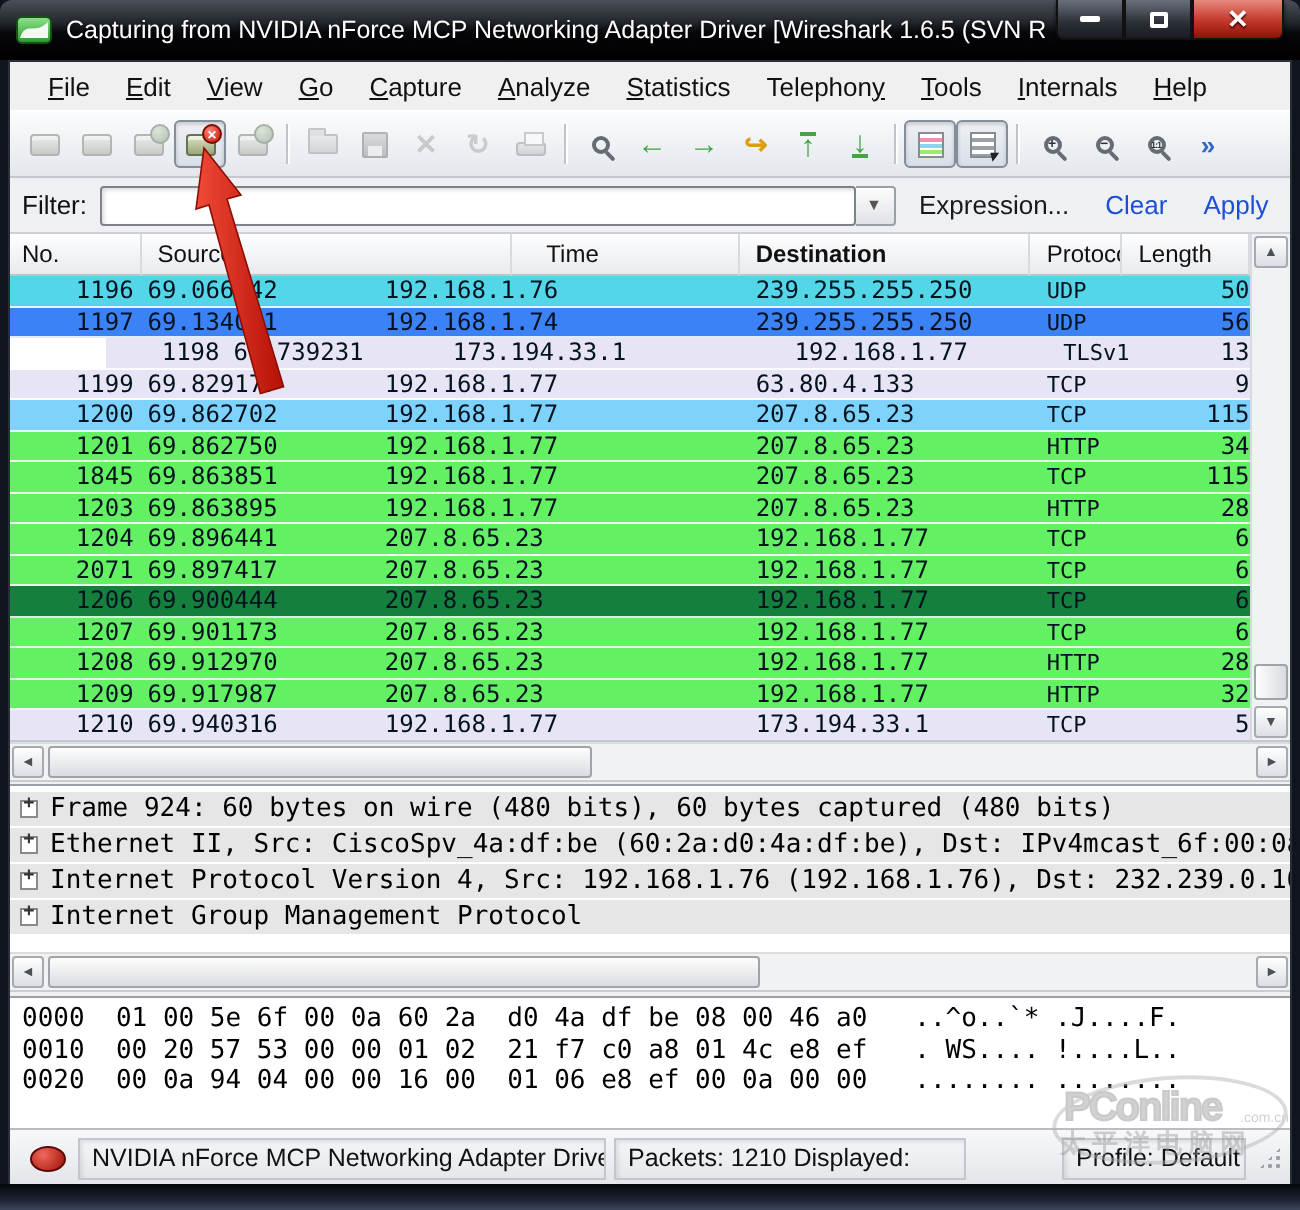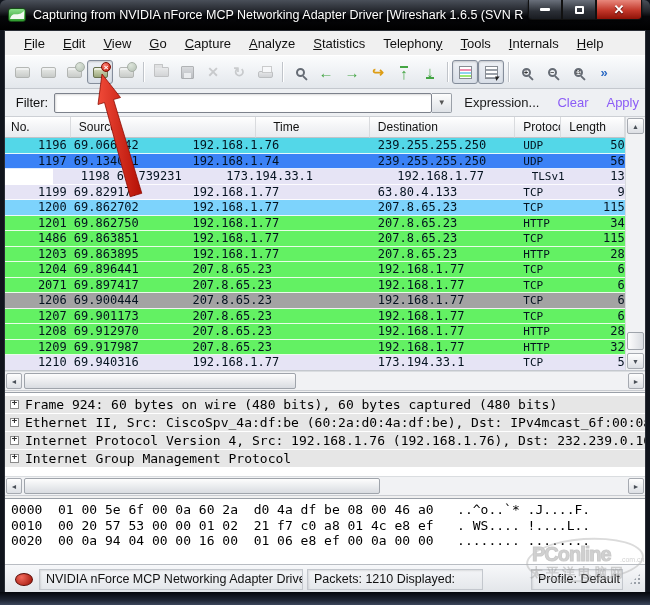--- a/index.html
+++ b/index.html
@@ -76,40 +76,40 @@
   .g-blue{color:#2e6bc4;font-size:13px;}
   .g-top{border-top:2px solid #44a544;line-height:11px;}
   .g-bot{border-bottom:2px solid #44a544;line-height:11px;}
   .ic-stripes i{display:block;width:13px;height:13px;border:1px solid #878c93;background:
     linear-gradient(#fff 0 2px,#f08fb0 2px 4px,#fff 4px 5px,#8fd4ef 5px 7px,#fff 7px 8px,#9fe873 8px 10px,#fff 10px);}
   .ic-autoscroll i{display:block;width:13px;height:13px;border:1px solid #878c93;background:
     repeating-linear-gradient(#fff 0 2px,#9aa0a8 2px 4px);position:relative;}
   .ic-autoscroll i::after{content:"▾";position:absolute;right:-2px;bottom:-5px;color:#222;font-size:9px;}
   
   .filterbar{position:absolute;left:0;right:0;top:58px;height:28px;background:#eef0f3;
-    border-bottom:1px solid #cdd0d5;display:flex;align-items:center;padding:0 6px;justify-content:flex-end;}
+    border-bottom:1px solid #cdd0d5;display:flex;align-items:center;padding:0 6px;}
   .filter-label{font-size:13px;color:#111;margin-right:6px;}
   .filter-input{width:378px;height:20px;border:1px solid #7d828c;border-radius:2px;background:#fff;
     box-shadow:inset 1px 1px 2px rgba(0,0,0,.15);font-size:12px;padding:0 4px;outline:none;}
   .filter-drop{width:20px;height:20px;border:1px solid #9aa0a8;border-left:none;border-radius:0 2px 2px 0;
     background:linear-gradient(#fdfdfd,#dfe2e7);display:flex;align-items:center;justify-content:center;
     font-size:8px;color:#555;}
   .filter-links{display:flex;gap:18px;margin-left:12px;font-size:13px;}
   .flink-dark{color:#1a1a1a;}
-  .flink-gray{color:#8b5cf6;}
+  .flink-gray{color:#1d4ed8;}
   
   .listwrap{position:absolute;left:0;right:0;top:86px;height:254px;background:#fff;
     border-bottom:1px solid #c4c8ce;display:flex;}
   .listcols{width:622px;overflow:hidden;position:relative;}
   .lheader{display:flex;height:21px;}
   .hcell{background:linear-gradient(#ffffff,#f4f5f7 45%,#e9ebef);border-right:1px solid #d9dbde;
     border-bottom:1px solid #bfc3c8;font-size:12px;color:#111;display:flex;align-items:center;
     padding-left:8px;white-space:nowrap;overflow:hidden;}
   .hc-no{width:66px;padding-left:6px;}.hc-time{width:114px;padding-left:17px;}.hc-src{width:186px;}
-  .hc-dst{width:146px;}.hc-proto{width:46px;}.hc-len{width:64px;}
+  .hc-dst{width:146px;font-weight:bold;}.hc-proto{width:46px;}.hc-len{width:64px;}
   .prow{display:flex;height:15.5px;font:12px/15px "DejaVu Sans Mono",monospace;color:#04121f;
     border-bottom:1px solid rgba(255,255,255,.85);}
   .pc{white-space:nowrap;overflow:hidden;}
   .c-no{width:66px;text-align:right;padding-right:4px;}
   .c-time{width:114px;padding-left:3px;}
   .c-src{width:186px;padding-left:8px;}
   .c-dst{width:146px;padding-left:8px;}
   .c-proto{width:46px;padding-left:8px;font-size:11px;}
   .c-len{width:64px;text-align:right;}
   .c-len span{display:inline-block;transform:translateX(7px);}
@@ -400,21 +400,21 @@
             </div>
             <div class="prow" style="background: rgb(99, 241, 99);">
               <span class="pc c-no">1201</span>
               <span class="pc c-time">69.862750</span>
               <span class="pc c-src">192.168.1.77</span>
               <span class="pc c-dst">207.8.65.23</span>
               <span class="pc c-proto">HTTP</span>
               <span class="pc c-len"><span>344</span></span>
             </div>
             <div class="prow" style="background: rgb(99, 241, 99);">
-              <span class="pc c-no">1486</span>
+              <span class="pc c-no">1845</span>
               <span class="pc c-time">69.863851</span>
               <span class="pc c-src">192.168.1.77</span>
               <span class="pc c-dst">207.8.65.23</span>
               <span class="pc c-proto">TCP</span>
               <span class="pc c-len"><span>1151</span></span>
             </div>
             <div class="prow" style="background: rgb(99, 241, 99);">
               <span class="pc c-no">1203</span>
               <span class="pc c-time">69.863895</span>
               <span class="pc c-src">192.168.1.77</span>
@@ -431,21 +431,21 @@
               <span class="pc c-len"><span>60</span></span>
             </div>
             <div class="prow" style="background: rgb(99, 241, 99);">
               <span class="pc c-no">2071</span>
               <span class="pc c-time">69.897417</span>
               <span class="pc c-src">207.8.65.23</span>
               <span class="pc c-dst">192.168.1.77</span>
               <span class="pc c-proto">TCP</span>
               <span class="pc c-len"><span>60</span></span>
             </div>
-            <div class="prow" style="background: #a3a3a3;">
+            <div class="prow" style="background: #15803d;">
               <span class="pc c-no">1206</span>
               <span class="pc c-time">69.900444</span>
               <span class="pc c-src">207.8.65.23</span>
               <span class="pc c-dst">192.168.1.77</span>
               <span class="pc c-proto">TCP</span>
               <span class="pc c-len"><span>60</span></span>
             </div>
             <div class="prow" style="background: rgb(99, 241, 99);">
               <span class="pc c-no">1207</span>
               <span class="pc c-time">69.901173</span>

